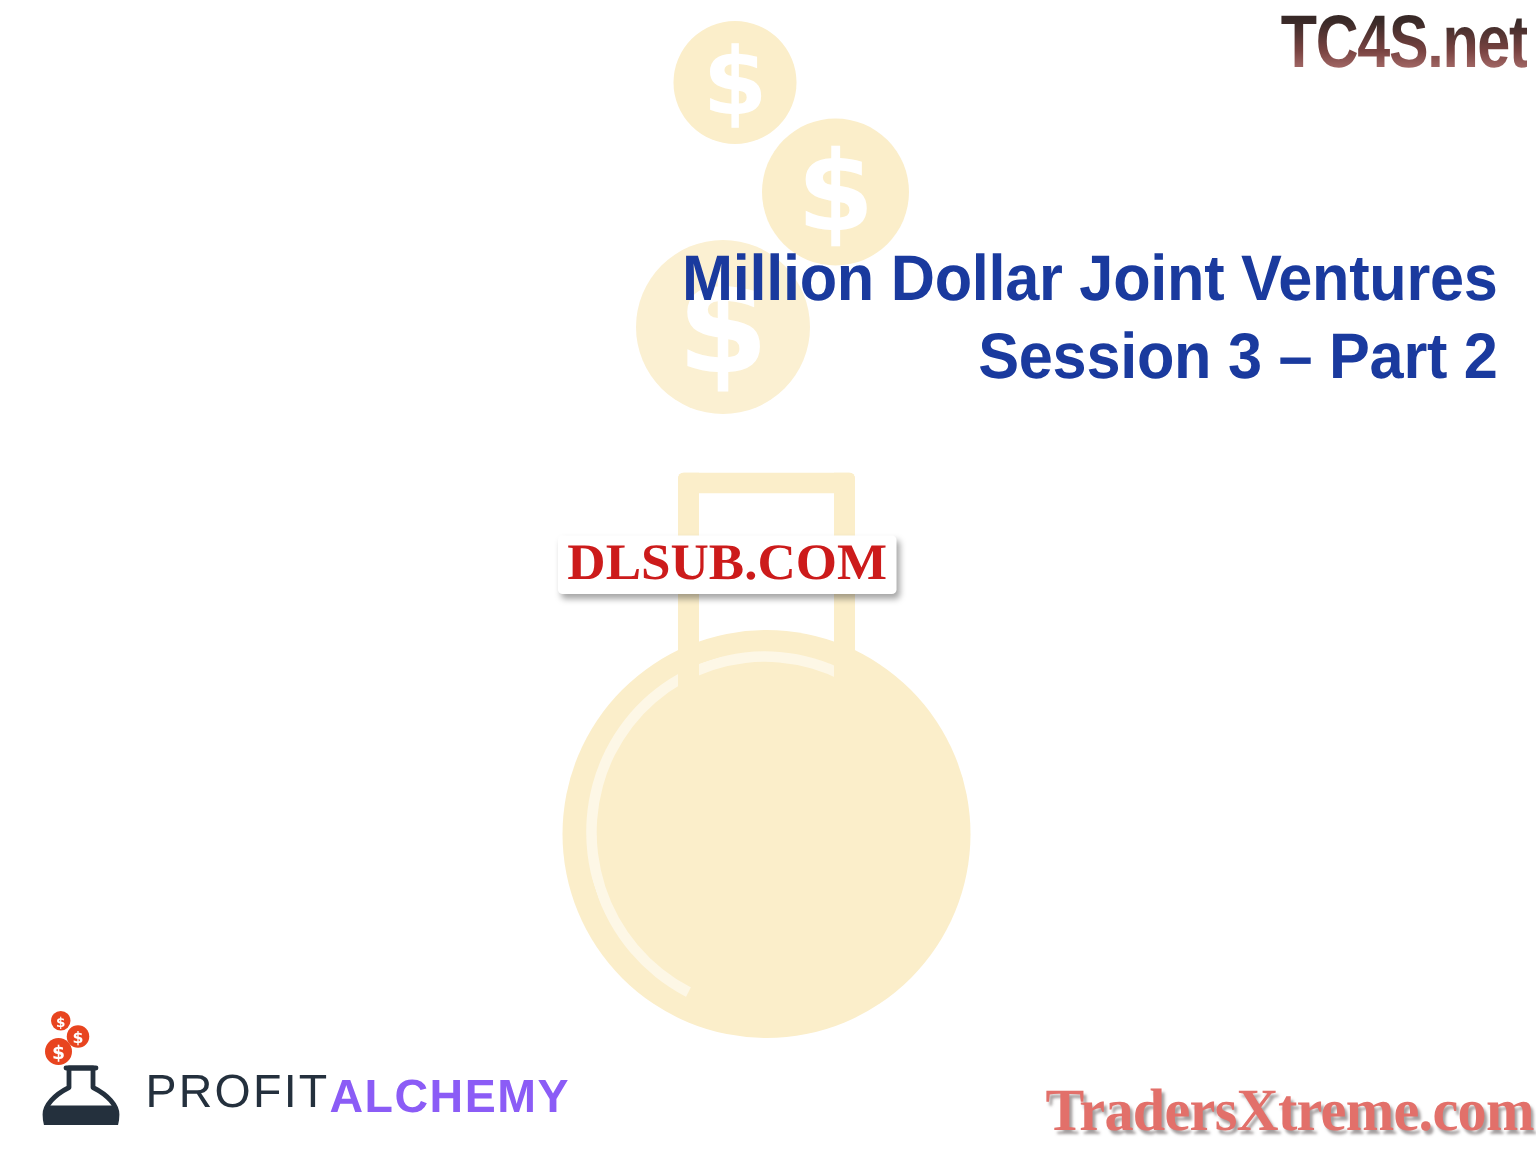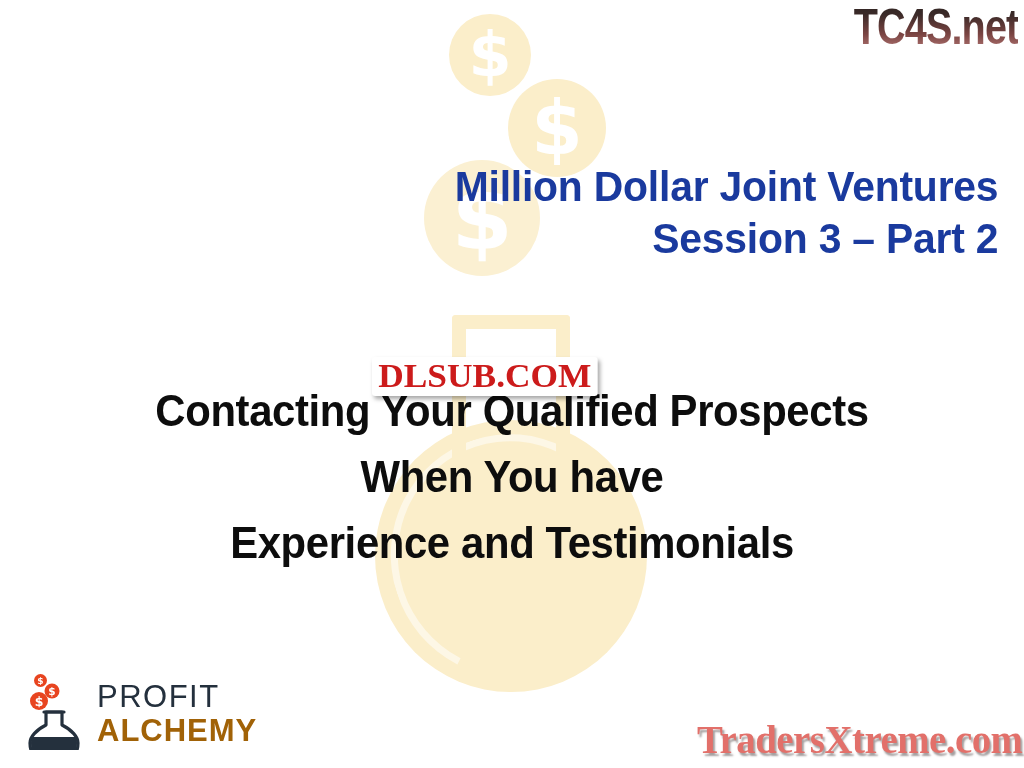--- a/index.html
+++ b/index.html
@@ -188,33 +188,33 @@
     position: absolute;
     left: 26px;
     bottom: 18px;
     display: flex;
     align-items: flex-end;
     gap: 9px;
   }
   .logo-mark { width: 62px; height: 80px; display: block; }
   .logo-words {
     display: flex;
-    flex-direction: column;
+    flex-direction: row;
     line-height: 1;
     padding-bottom: 4px;
   }
   .logo-profit {
     color: #24303d;
     font-family: "Liberation Sans", sans-serif;
     font-weight: 400;
     font-size: 31px;
     letter-spacing: 1.5px;
   }
   .logo-alchemy {
-    color: #a16207;
+    color: #8b5cf6;
     font-family: "Liberation Sans", sans-serif;
     font-weight: bold;
     font-size: 31px;
     letter-spacing: 1px;
     margin-top: 3px;
   }
 </style>
 </head>
 <body>
 
@@ -228,25 +228,20 @@
     <div class="coin coin-1">$</div>
     <div class="coin coin-2">$</div>
     <div class="coin coin-3">$</div>
   </div>
 
   <div class="title-block">
     <div class="title-line">Million Dollar Joint Ventures</div>
     <div class="title-line">Session 3 – Part 2</div>
   </div>
 
-  <div class="subtitle-block">
-    <div class="subtitle-line">Contacting Your Qualified Prospects</div>
-    <div class="subtitle-line">When You have</div>
-    <div class="subtitle-line">Experience and Testimonials</div>
-  </div>
 
   <div class="wm-tc4s">TC4S.net</div>
   <div class="wm-dlsub">DLSUB.COM</div>
   <div class="wm-tx">TradersXtreme.com</div>
 
   <div class="logo">
     <span>
       <svg class="logo-mark" viewBox="0 0 62 80" xmlns="http://www.w3.org/2000/svg">
 
         <circle cx="14.5" cy="10.5" r="6.5" fill="#e8441f"></circle>

